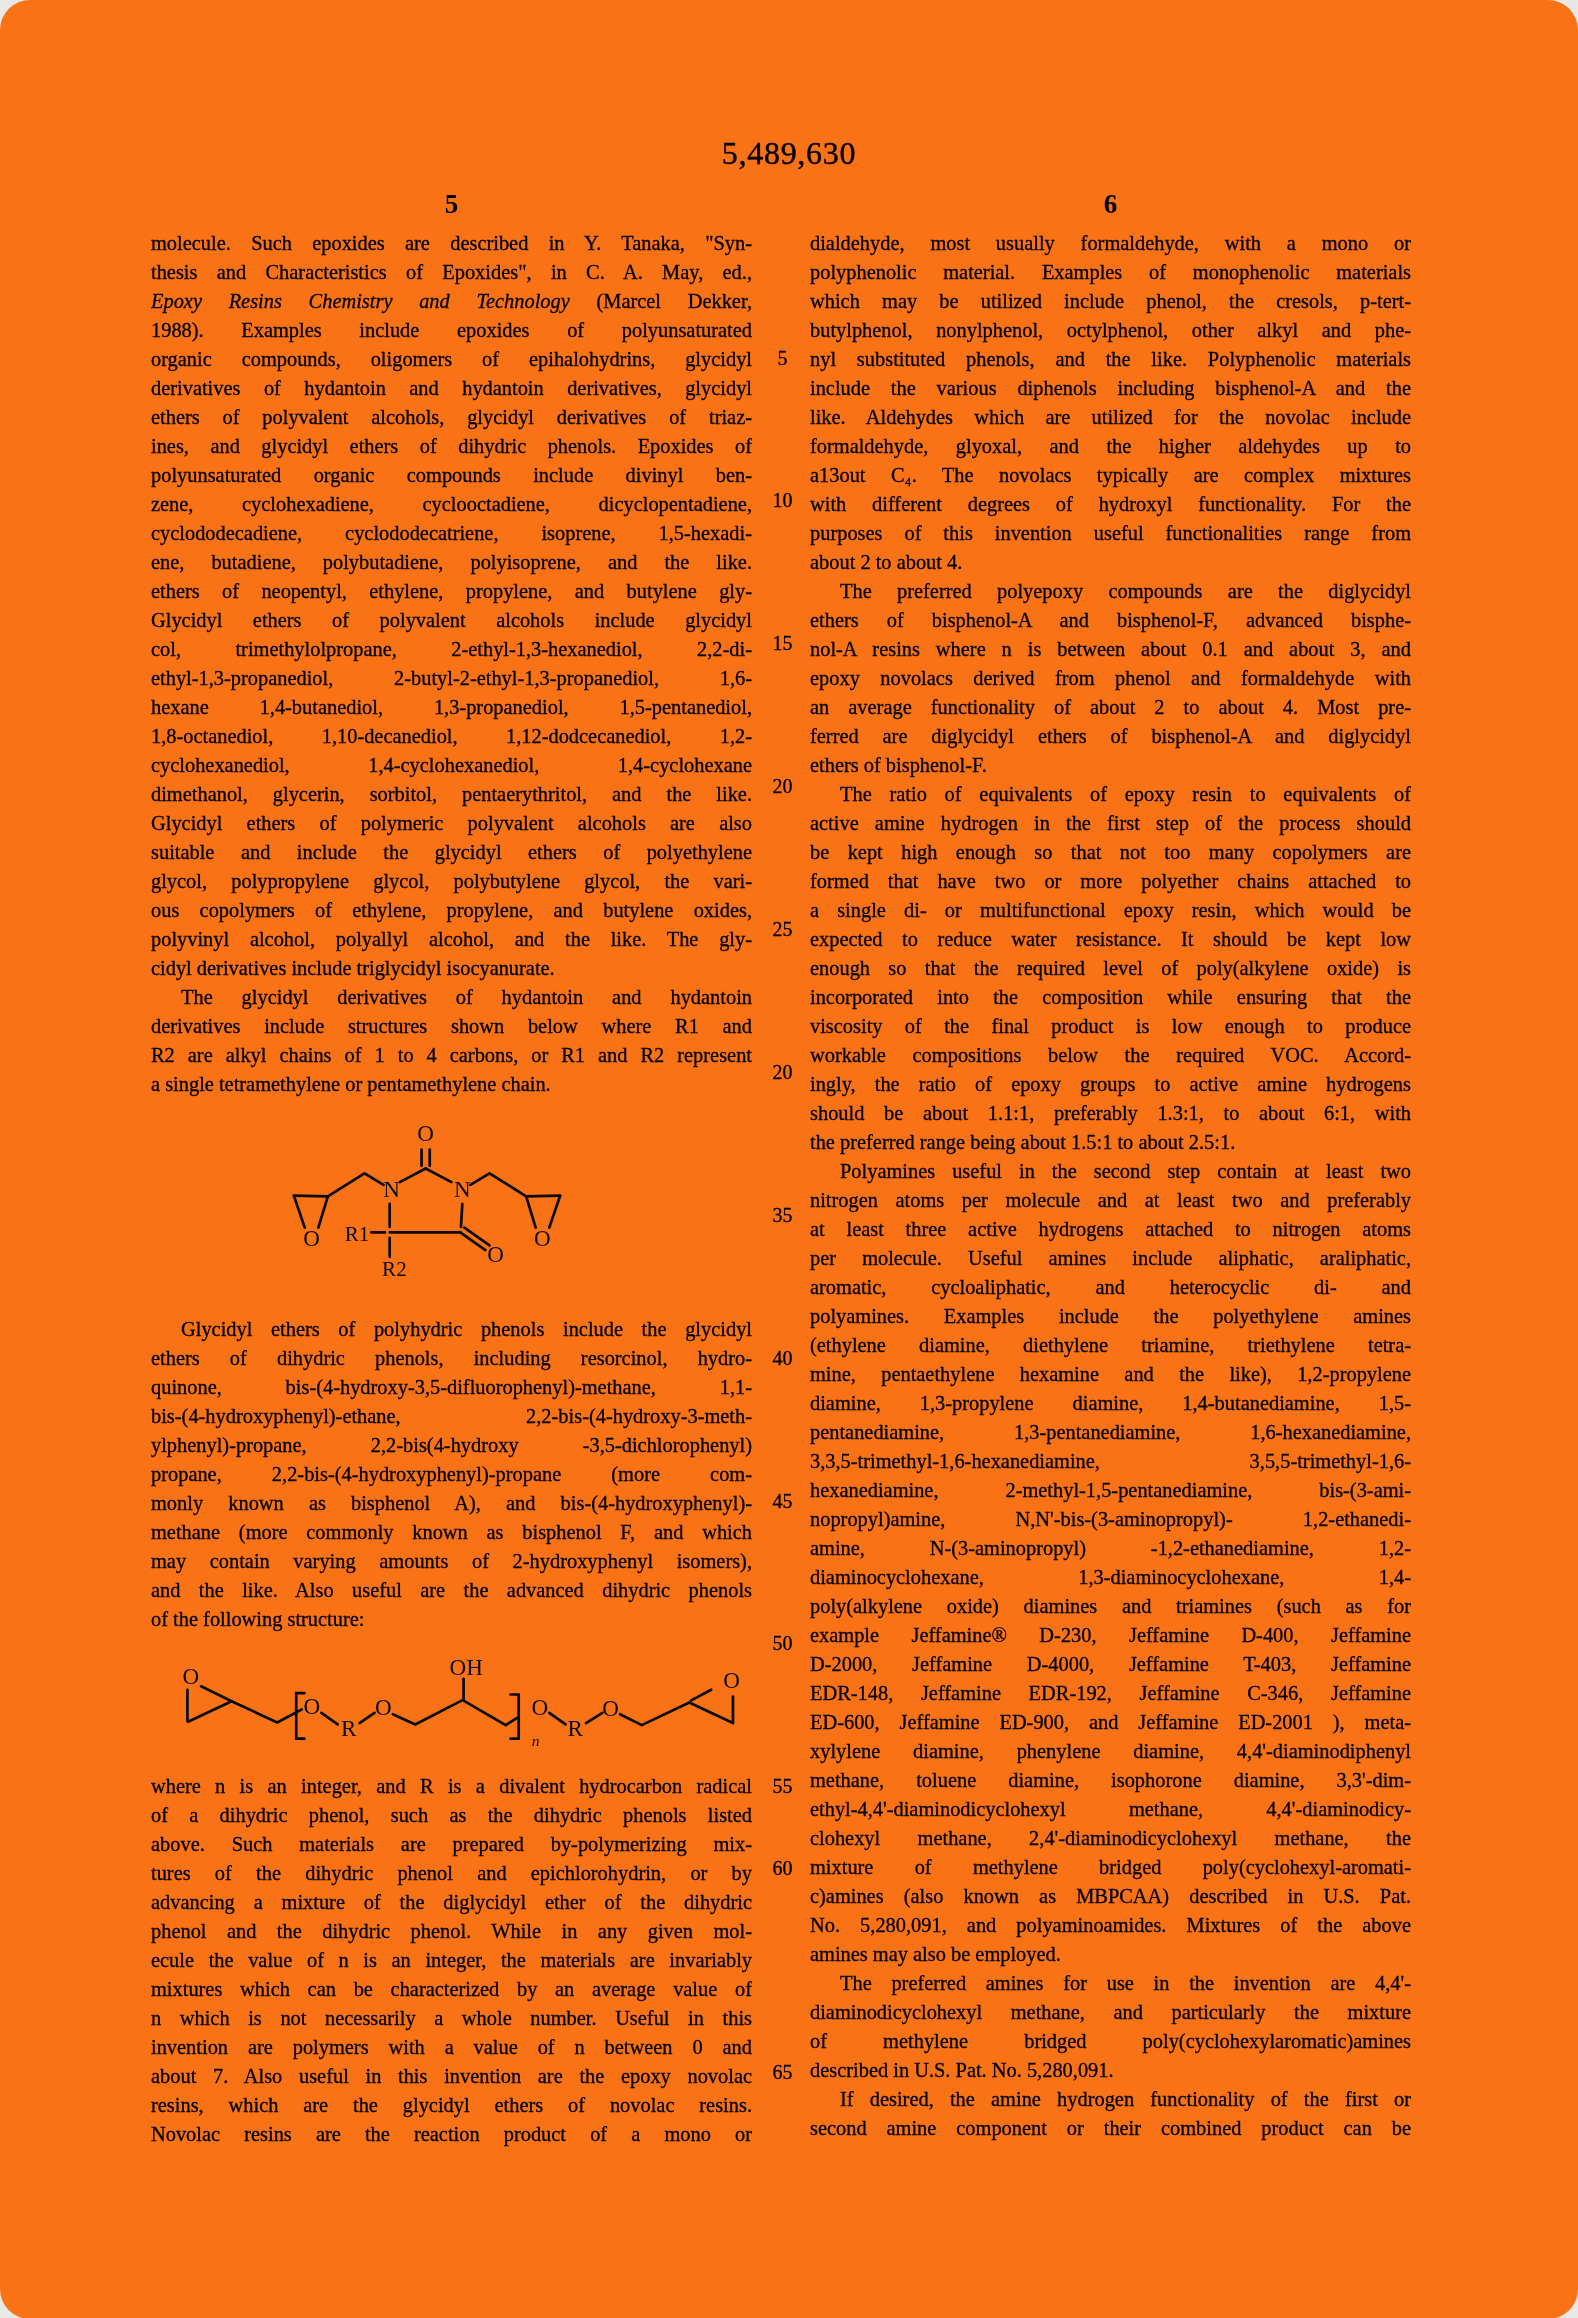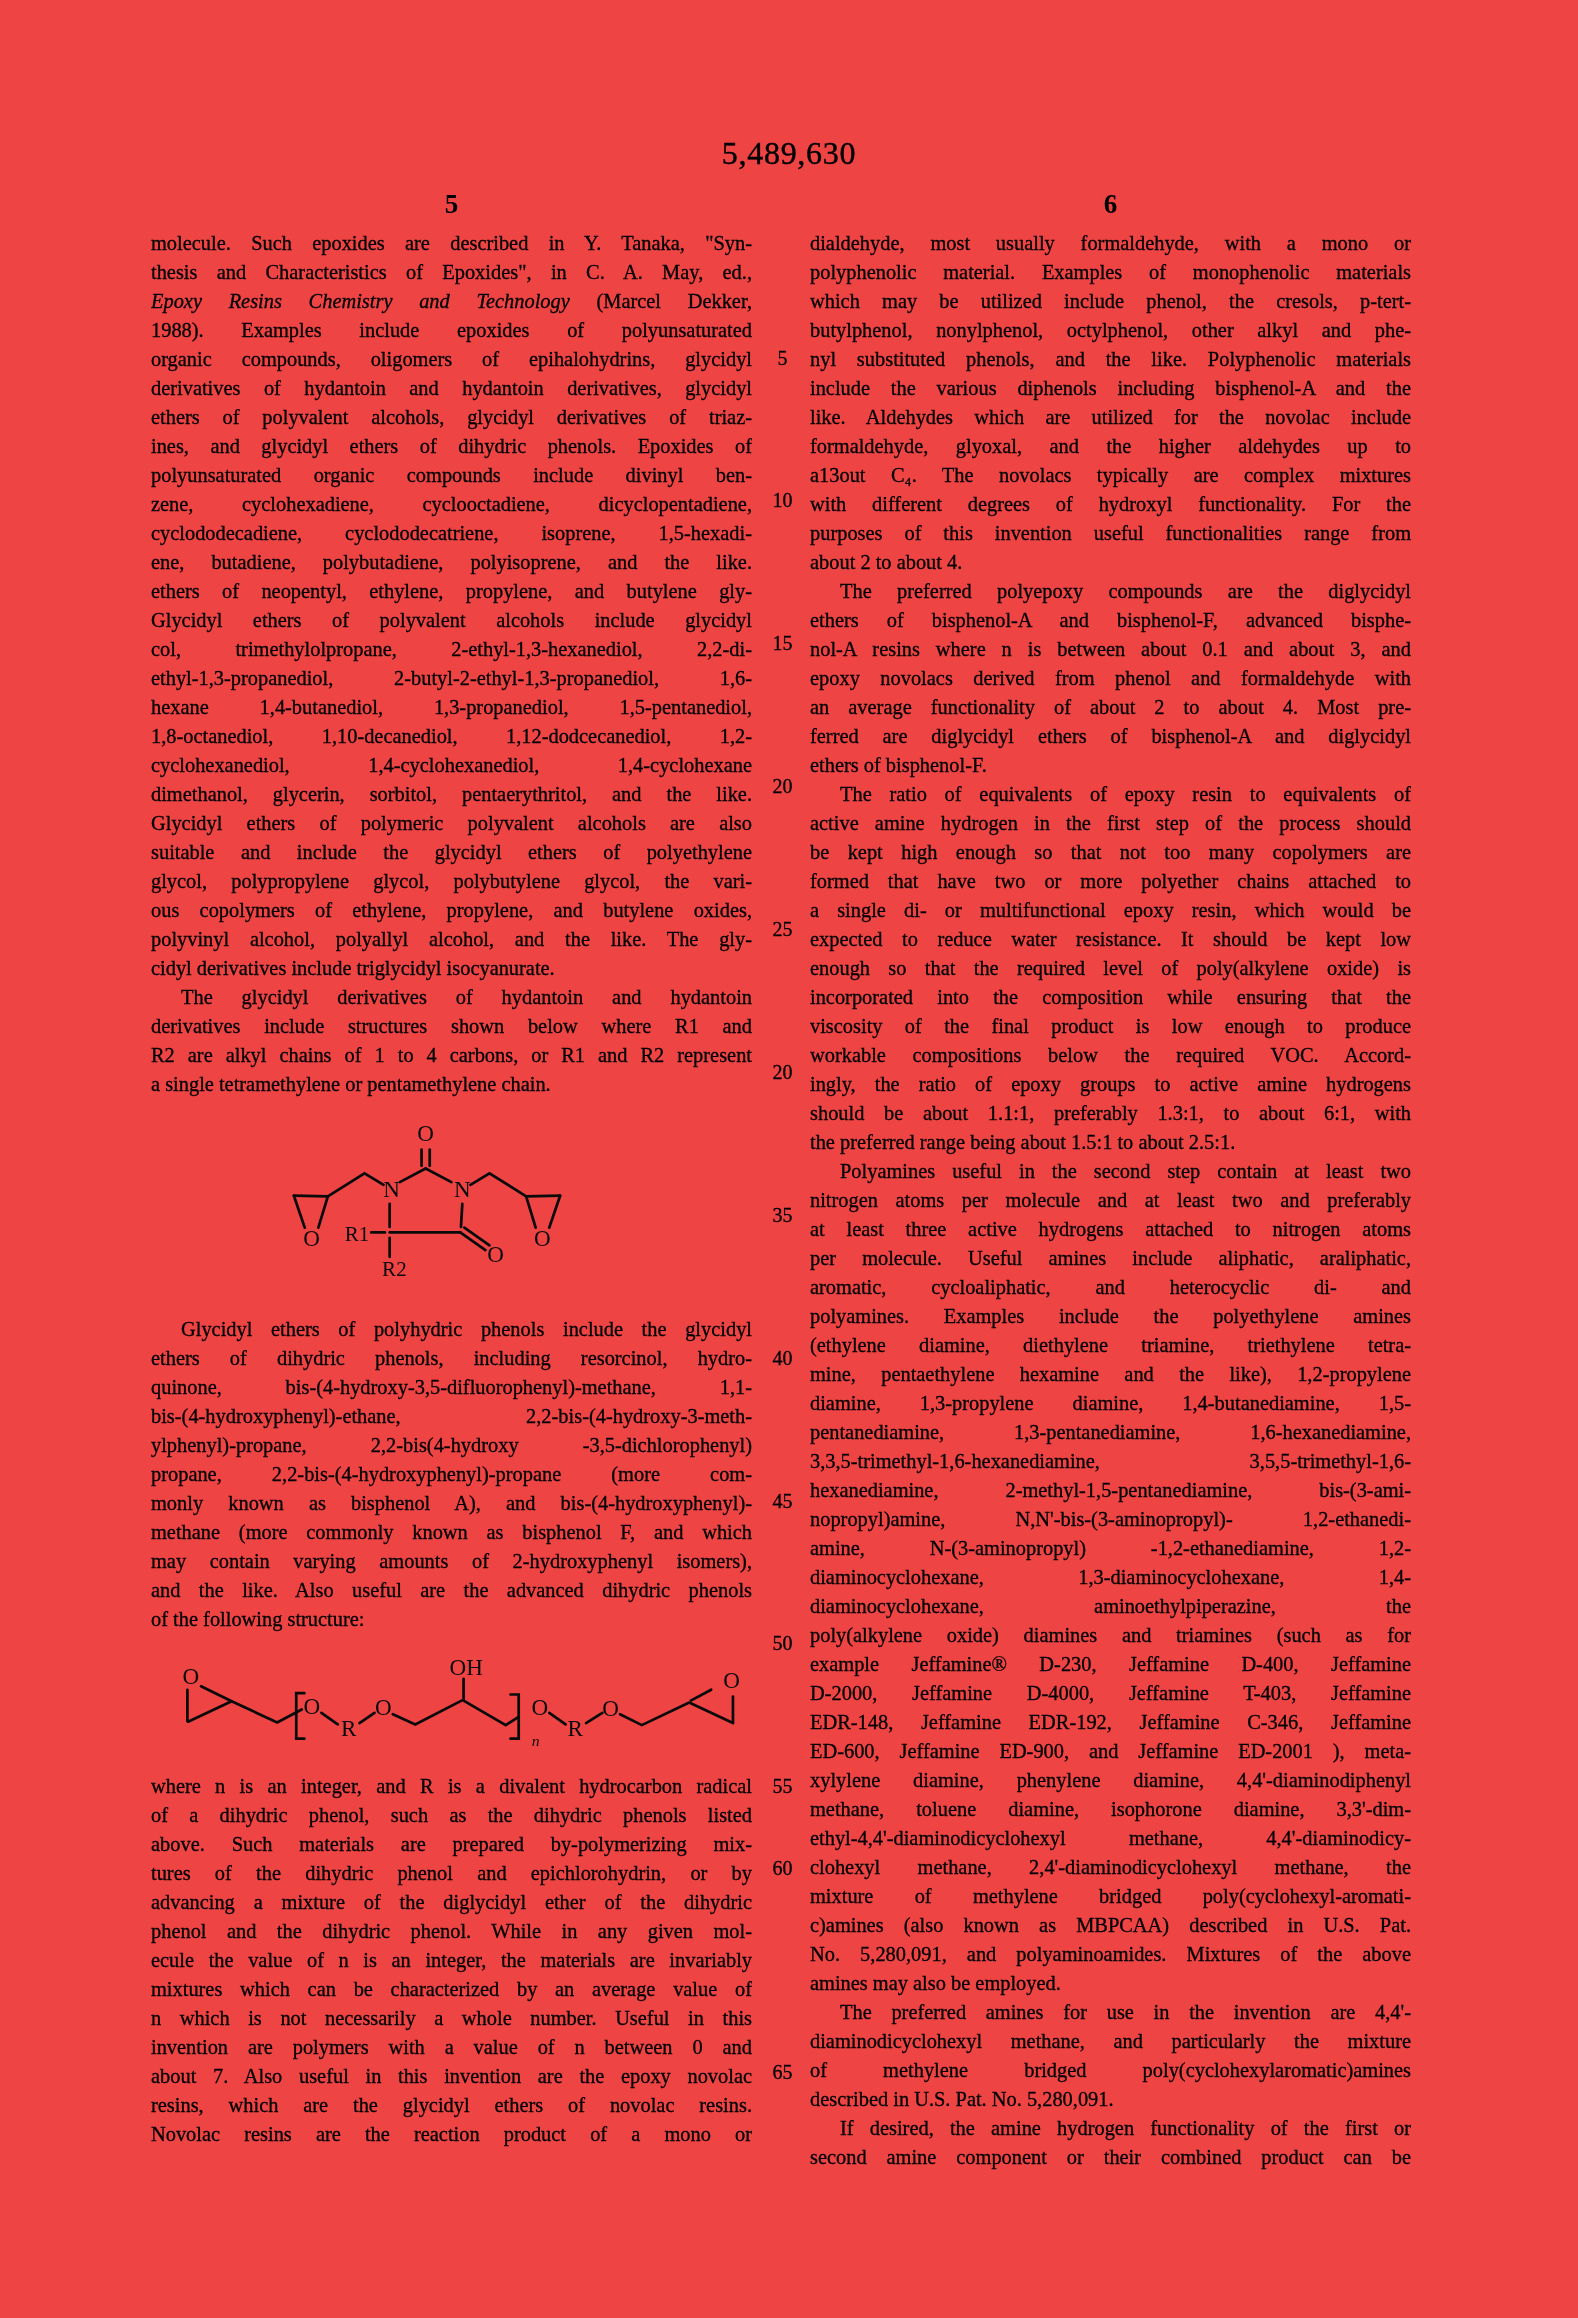--- a/index.html
+++ b/index.html
@@ -1,22 +1,23 @@
 <!DOCTYPE html>
 <html style="font-size:11px"><head>
 <meta charset="utf-8">
 <style>
   html,body{margin:0;padding:0;background:#e8e8e6;}
   .page{
     position:relative;
     width:1578px;height:2319px;
-    background:#ef4444;
+    background:#f97316;
     font-family:"Liberation Serif","DejaVu Serif",serif;
     color:#000;
     overflow:hidden;
+    border-radius:30px;
   }
   .pat-no{
     position:absolute;left:0;top:135px;width:1578px;
     text-align:center;font-size:32px;letter-spacing:0.7px;
     -webkit-text-stroke:0.4px #000;
   }
   .col-no{
     position:absolute;top:189px;width:601px;text-align:center;
     font-size:27px;font-weight:bold;
   }
@@ -239,21 +240,20 @@
       <div class="tline">polyamines. Examples include the polyethylene amines</div>
       <div class="tline">(ethylene diamine, diethylene triamine, triethylene tetra-</div>
       <div class="tline">mine, pentaethylene hexamine and the like), 1,2-propylene</div>
       <div class="tline">diamine, 1,3-propylene diamine, 1,4-butanediamine, 1,5-</div>
       <div class="tline">pentanediamine, 1,3-pentanediamine, 1,6-hexanediamine,</div>
       <div class="tline">3,3,5-trimethyl-1,6-hexanediamine, 3,5,5-trimethyl-1,6-</div>
       <div class="tline">hexanediamine, 2-methyl-1,5-pentanediamine, bis-(3-ami-</div>
       <div class="tline">nopropyl)amine, N,N'-bis-(3-aminopropyl)- 1,2-ethanedi-</div>
       <div class="tline">amine, N-(3-aminopropyl) -1,2-ethanediamine, 1,2-</div>
       <div class="tline">diaminocyclohexane, 1,3-diaminocyclohexane, 1,4-</div>
-      <div class="tline">diaminocyclohexane, aminoethylpiperazine, the</div>
       <div class="tline">poly(alkylene oxide) diamines and triamines (such as for</div>
       <div class="tline">example Jeffamine® D-230, Jeffamine D-400, Jeffamine</div>
       <div class="tline">D-2000, Jeffamine D-4000, Jeffamine T-403, Jeffamine</div>
       <div class="tline">EDR-148, Jeffamine EDR-192, Jeffamine C-346, Jeffamine</div>
       <div class="tline">ED-600, Jeffamine ED-900, and Jeffamine ED-2001 ), meta-</div>
       <div class="tline">xylylene diamine, phenylene diamine, 4,4'-diaminodiphenyl</div>
       <div class="tline">methane, toluene diamine, isophorone diamine, 3,3'-dim-</div>
       <div class="tline">ethyl-4,4'-diaminodicyclohexyl methane, 4,4'-diaminodicy-</div>
       <div class="tline">clohexyl methane, 2,4'-diaminodicyclohexyl methane, the</div>
       <div class="tline">mixture of methylene bridged poly(cyclohexyl-aromati-</div>

